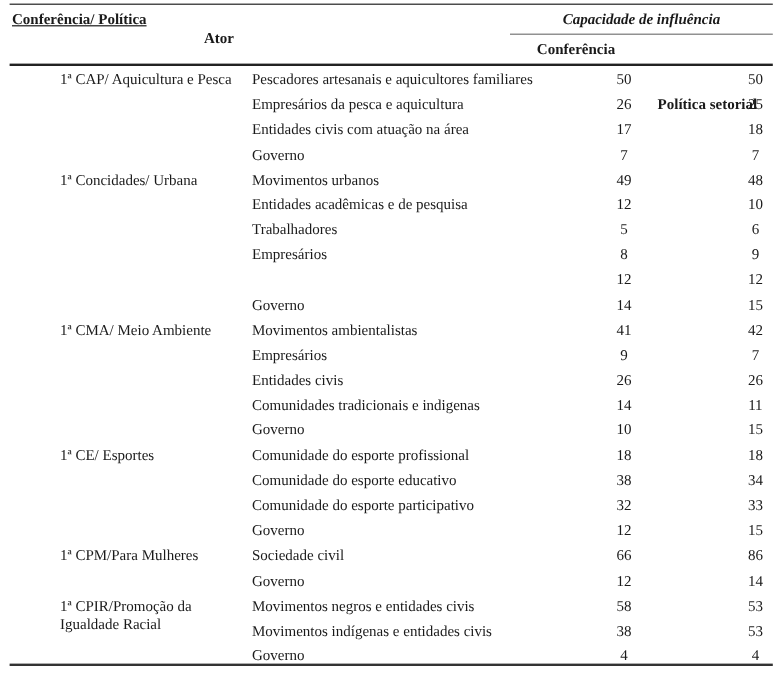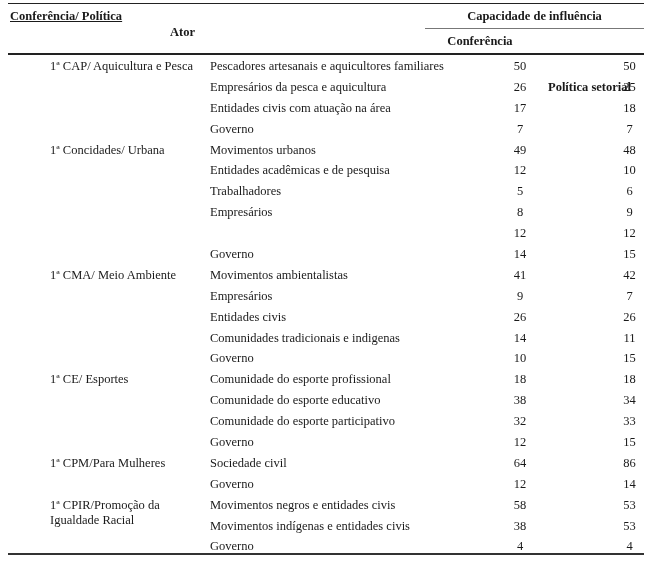--- a/index.html
+++ b/index.html
@@ -6,21 +6,21 @@
     body { width: 650px; height: 562px; overflow: hidden; position: relative;
            font-family: "Liberation Serif", "DejaVu Serif", serif; color: #1a1a1a; font-size: 12.5px; }
     .rule { position: absolute; left: 8px; width: 636px; background: #222; }
     .rule.top { top: 3px; height: 1px; }
     .rule.mid { top: 53px; height: 2px; }
     .rule.bot { top: 553px; height: 2px; background: #333; }
     .rule.span { left: 425px; width: 219px; top: 28px; height: 1px; background: #777; }
     .hdr { position: absolute; font-weight: bold; white-space: nowrap; }
     .h-conf-pol { left: 10px; top: 9px; text-decoration: underline; }
     .h-ator { left: 170px; top: 9px; margin-top: 16px; }
-    .h-cap { left: 425px; width: 219px; top: 9px; text-align: center; }
+    .h-cap { left: 425px; width: 219px; top: 9px; text-align: center; font-style: italic; }
     .h-conf { left: 425px; width: 110px; top: 34px; text-align: center; }
     .h-pol { left: 535px; width: 109px; top: 34px; text-align: center; margin-top: 46px; }
     #rows { position: absolute; left: 0; top: 57px; width: 650px; padding-left: 40px; }
     .row { position: relative; height: 20.9px; }
     .cell { position: absolute; top: 2px; white-space: nowrap; line-height: 15px; }
     .c-group { left: 10px; white-space: normal; width: 155px; }
     .c-actor { left: 170px; }
     .c-conf { left: 425px; width: 110px; text-align: center; }
     .c-pol { left: 535px; width: 109px; text-align: center; }
   </style>
@@ -146,21 +146,21 @@
     </div>
     <div class="row">
       <div class="cell c-group"></div>
       <div class="cell c-actor">Governo</div>
       <div class="cell c-conf">12</div>
       <div class="cell c-pol">15</div>
     </div>
     <div class="row">
       <div class="cell c-group">1ª CPM/Para Mulheres</div>
       <div class="cell c-actor">Sociedade civil</div>
-      <div class="cell c-conf">64</div>
+      <div class="cell c-conf">66</div>
       <div class="cell c-pol">86</div>
     </div>
     <div class="row">
       <div class="cell c-group"></div>
       <div class="cell c-actor">Governo</div>
       <div class="cell c-conf">12</div>
       <div class="cell c-pol">14</div>
     </div>
     <div class="row">
       <div class="cell c-group">1ª CPIR/Promoção da Igualdade Racial</div>

